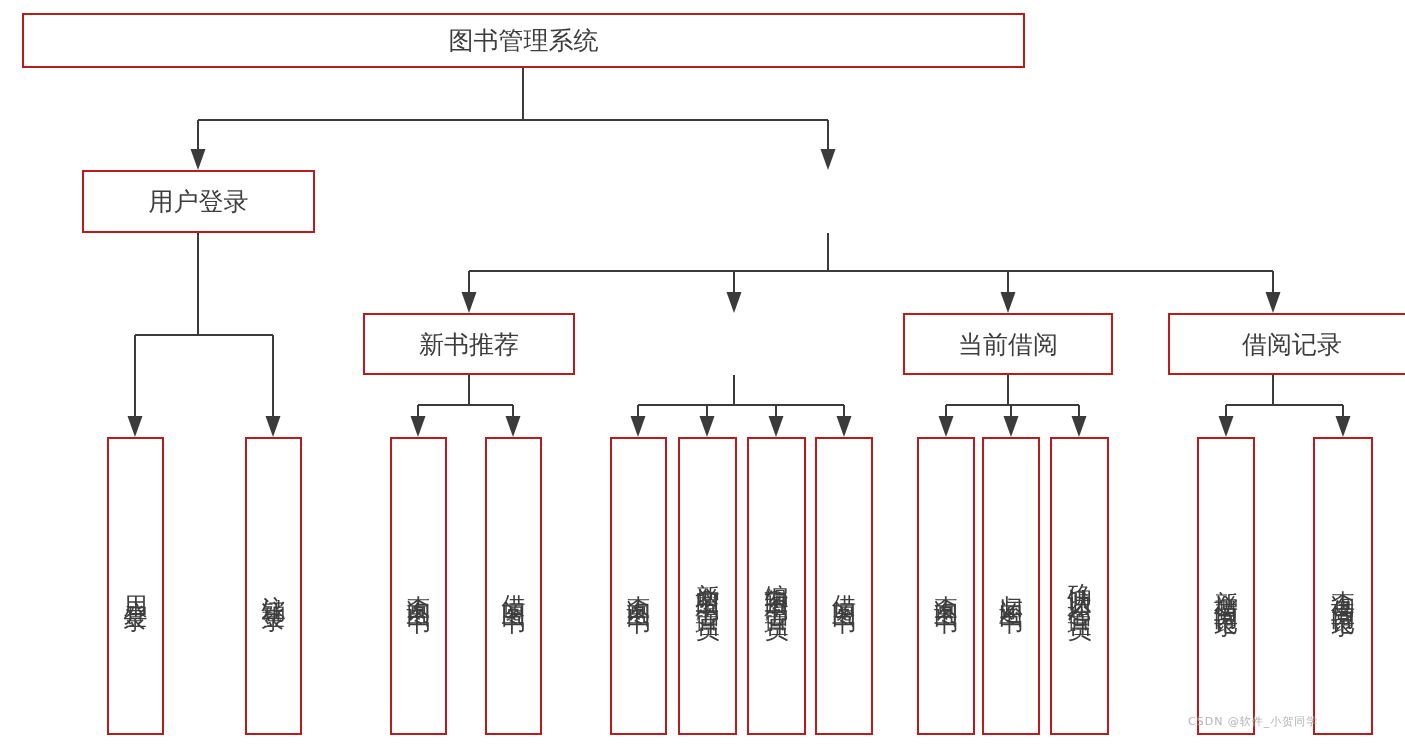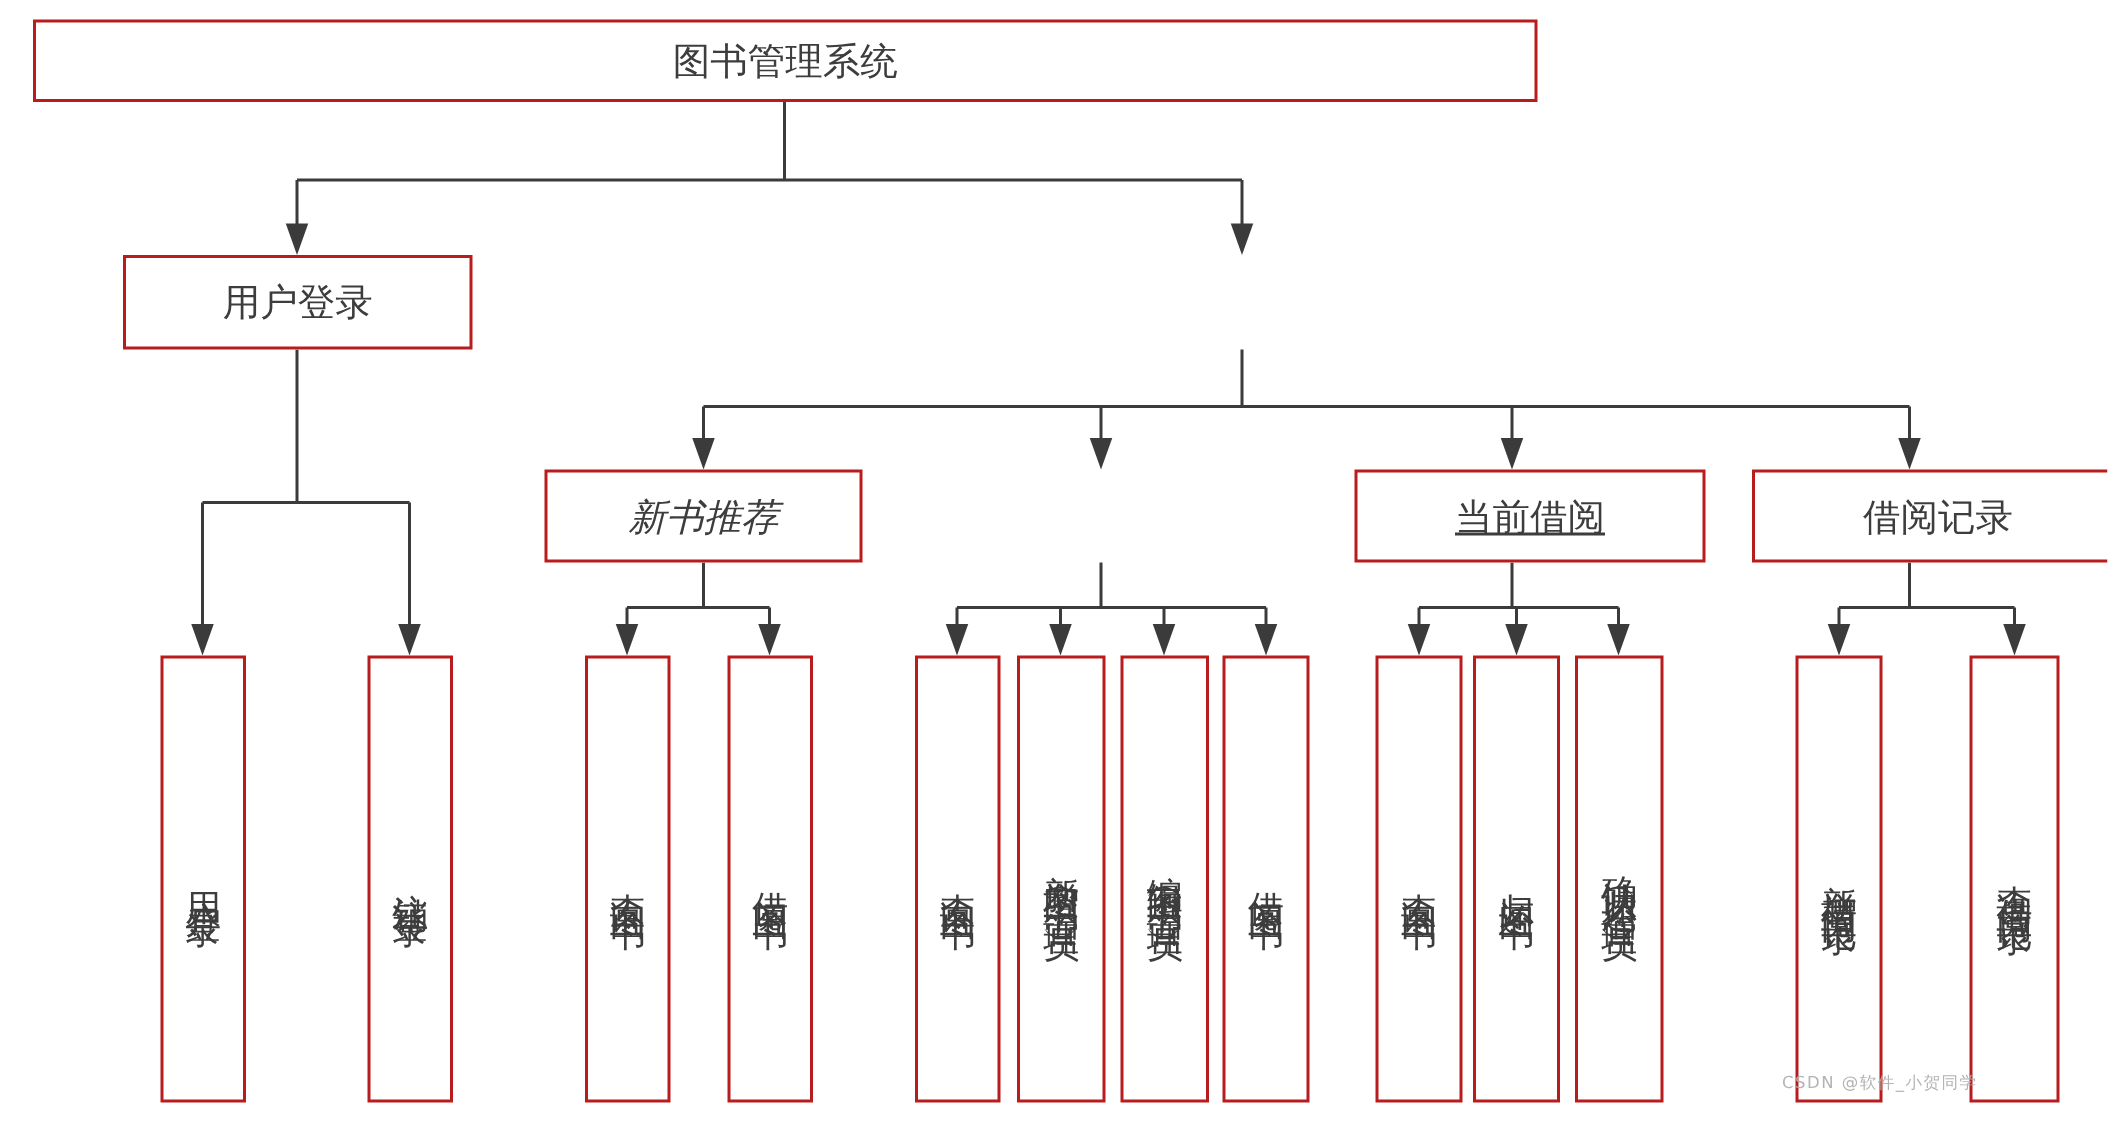--- a/index.html
+++ b/index.html
@@ -103,24 +103,24 @@
     <span>用户登录</span>
   </div>
 
   <div class="box vbox" style="left:107px;top:437px;width:57px;height:298px;">
     <span class="vtext">用户登录</span>
   </div>
   <div class="box vbox" style="left:245px;top:437px;width:57px;height:298px;">
     <span class="vtext">注销登录</span>
   </div>
 
-  <div class="box" style="left:363px;top:313px;width:212px;height:62px;font-style:italic;">
+  <div class="box" style="left:363px;top:313px;width:212px;height:62px;">
     <span>新书推荐</span>
   </div>
-  <div class="box" style="left:903px;top:313px;width:234px;height:62px;text-decoration:underline;">
+  <div class="box" style="left:903px;top:313px;width:210px;height:62px;">
     <span>当前借阅</span>
   </div>
   <div class="box" style="left:1168px;top:313px;width:248px;height:62px;">
     <span>借阅记录</span>
   </div>
 
   <div class="box vbox" style="left:390px;top:437px;width:57px;height:298px;">
     <span class="vtext">查询图书</span>
   </div>
   <div class="box vbox" style="left:485px;top:437px;width:57px;height:298px;">

